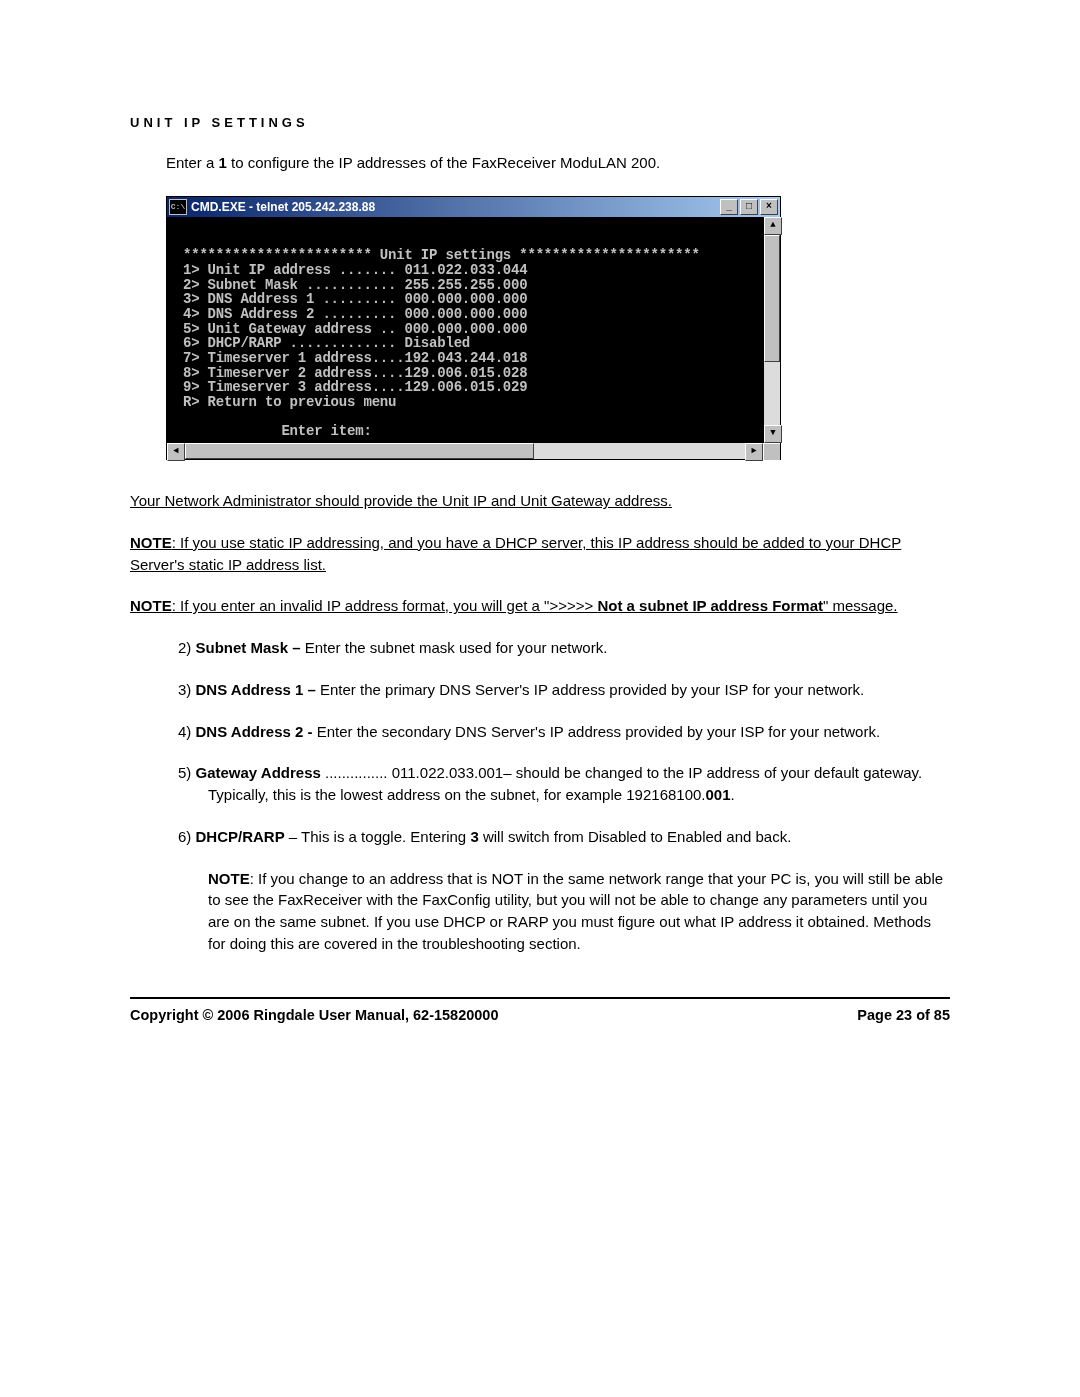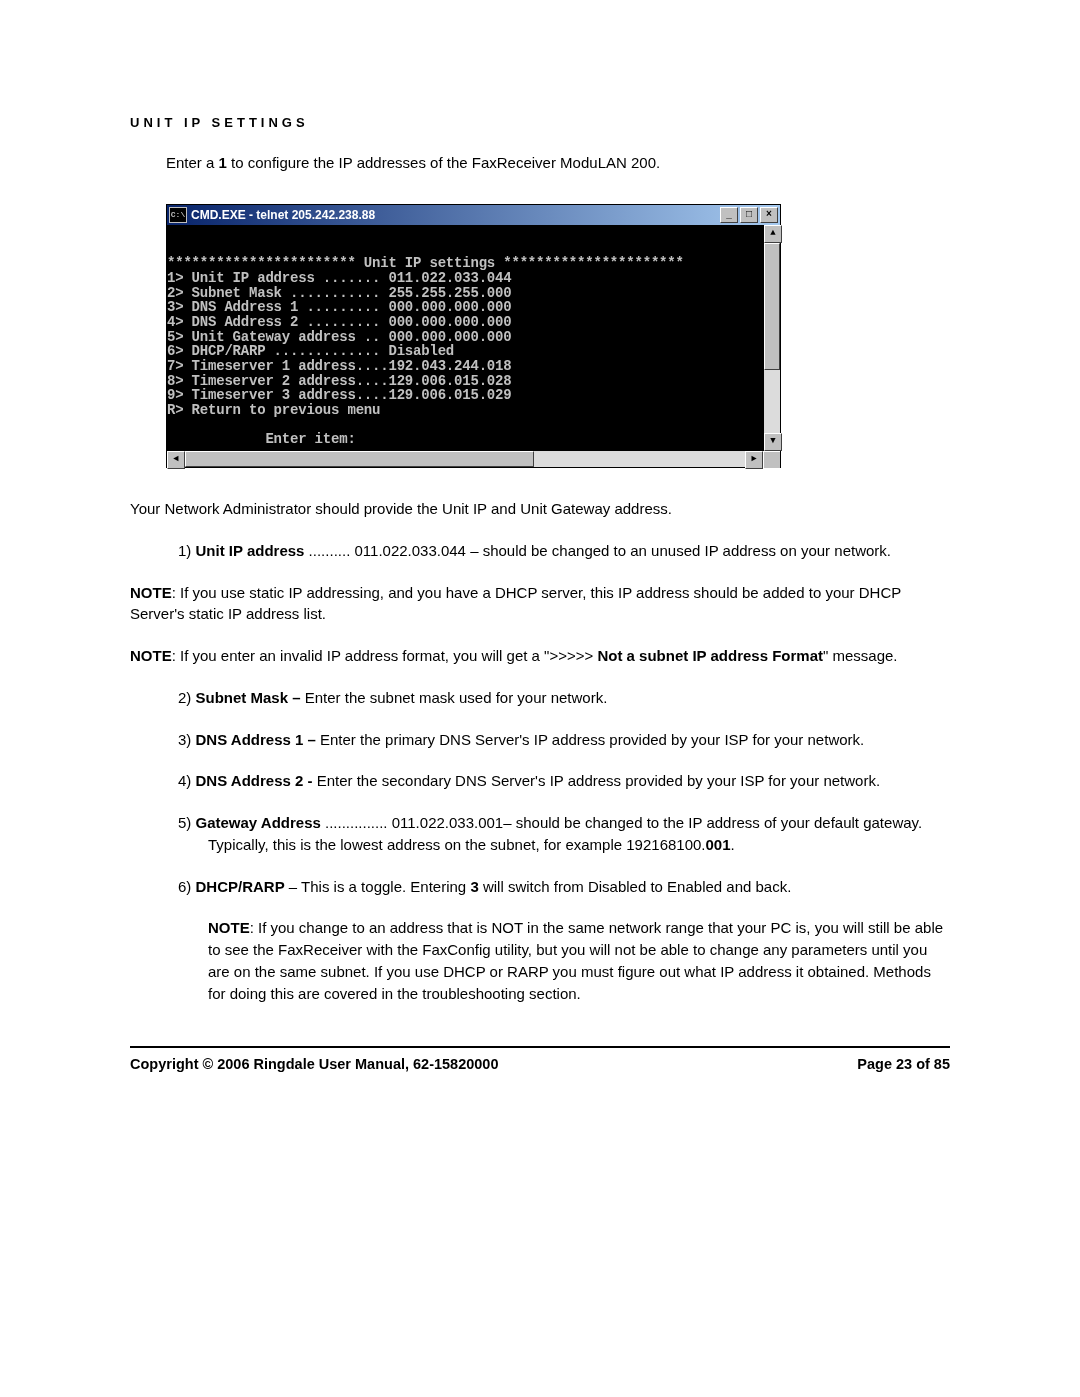--- a/index.html
+++ b/index.html
@@ -14,21 +14,21 @@
     padding: 115px 130px 60px 130px;
     box-sizing: border-box;
   }
   .section-heading {
     font-weight: bold;
     letter-spacing: 4px;
     font-size: 13px;
     margin: 0 0 22px 0;
   }
   .intro {
-    margin: 0 0 30px 36px;
+    margin: 0 0 22px 36px;
     line-height: 1.4;
   }
   .cmd-window {
     width: 615px;
     margin: 0 0 30px 36px;
     border: 1px solid #000;
     box-sizing: border-box;
     font-family: "Fixedsys", "Courier New", monospace;
   }
   .titlebar {
@@ -80,21 +80,21 @@
     background: #c0c0c0;
   }
   .cmd-content {
     flex: 1;
     background: #000;
     color: #c0c0c0;
     font-family: "Fixedsys", "Courier New", monospace;
     font-size: 14px;
     line-height: 1.05;
     white-space: pre;
-    padding: 2px 0 4px 0;
+    padding: 2px 0 4px 16px;
     overflow: hidden;
     font-weight: bold;
     letter-spacing: -0.2px;
   }
   .vscroll {
     width: 16px;
     background: #dcdcdc;
     display: flex;
     flex-direction: column;
   }
@@ -142,21 +142,21 @@
     border-bottom: 1px solid #404040;
   }
   .resize-grip {
     width: 16px;
     height: 16px;
     background: #c0c0c0;
     border-top: 1px solid #fff;
     border-left: 1px solid #fff;
   }
   .body-text { line-height: 1.45; }
-  .para { margin: 12px 0 20px 0; }
+  .para { margin: 12px 0 20px 0; text-decoration: underline; }
   .ol-item {
     margin: 0 0 20px 78px;
     text-indent: -30px;
   }
   .sub-note {
     margin: 0 0 35px 78px;
   }
   hr.footer-rule {
     border: none;
     border-top: 2px solid #000;
@@ -223,23 +223,20 @@
       </div>
       <div class="scroll-btn">►</div>
       <div class="resize-grip"></div>
     </div>
   </div>
 
   <div class="body-text">
 
     <p class="para">Your Network Administrator should provide the Unit IP and Unit Gateway address.</p>
 
-    <p class="ol-item">
-      <span>1) </span><b>Unit IP address</b><span> .......... 011.022.033.044 – should be changed to an unused IP address on your network.</span>
-    </p>
 
     <p class="para">
       <b>NOTE</b><span>:  If you use static IP addressing, and you have a DHCP server, this IP address should be added to your DHCP Server's static IP address list.</span>
     </p>
 
     <p class="para">
       <b>NOTE</b><span>:  If you enter an invalid IP address format, you will get a "&gt;&gt;&gt;&gt;&gt; </span><b>Not a subnet IP address Format</b><span>" message.</span>
     </p>
 
     <p class="ol-item">

